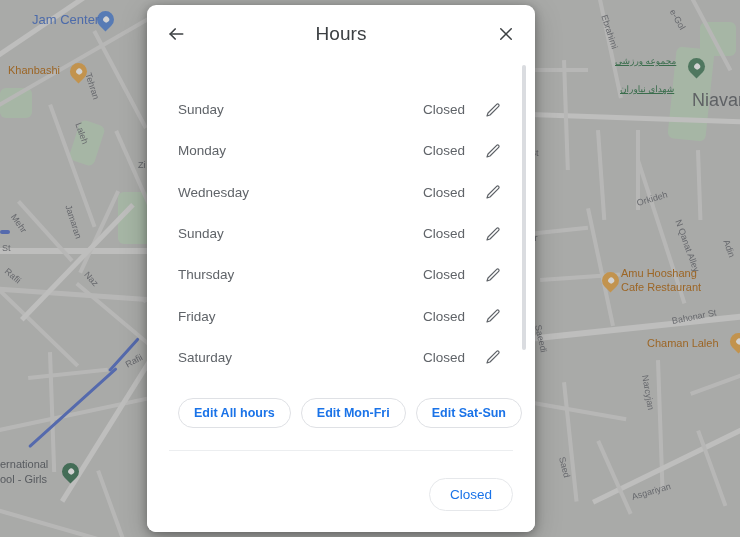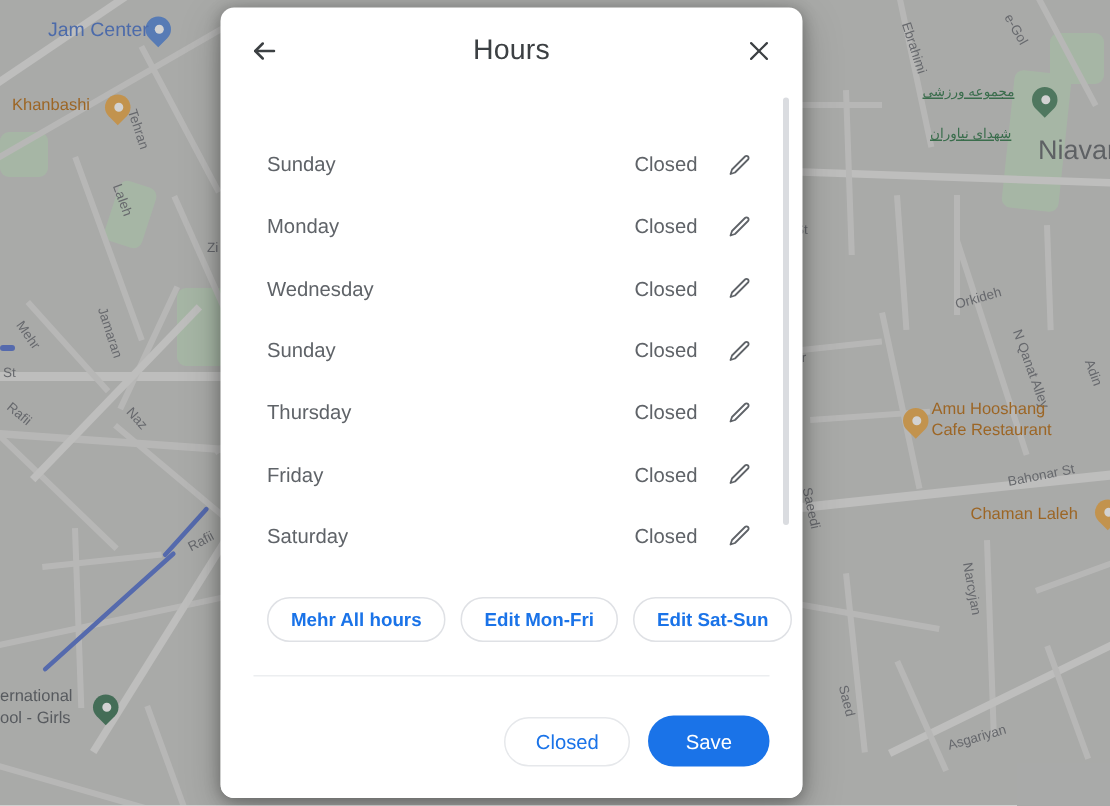--- a/index.html
+++ b/index.html
@@ -461,34 +461,33 @@
               <button class="edit-pencil" aria-label="Edit">
                 <svg width="16" height="16" viewBox="0 0 24 24" fill="none" stroke="#5f6368" stroke-width="1.8" stroke-linecap="round" stroke-linejoin="round">
                   <path d="M17.5 3.5a2.12 2.12 0 0 1 3 3L7.5 19.5 3 21l1.5-4.5 13-13z"></path>
                 </svg>
               </button>
             </span>
           </div>
         </div>
 
       <div class="quick-edit-row">
-        <button class="pill-btn">Mehr All hours</button>
+        <button class="pill-btn">Edit All hours</button>
         <button class="pill-btn">Edit Mon-Fri</button>
         <button class="pill-btn">Edit Sat-Sun</button>
       </div>
 
       <div class="body-divider"></div>
 
       <div class="clipped-link-wrap">
         
       </div>
     </div>
 
     <div class="scrollbar-track">
       <div class="scrollbar-thumb"></div>
     </div>
   </div>
 
   <div class="dialog-footer">
     <button class="btn-cancel">Closed</button>
-    <button class="btn-save">Save</button>
   </div>
 </div>
 
 </body></html>

